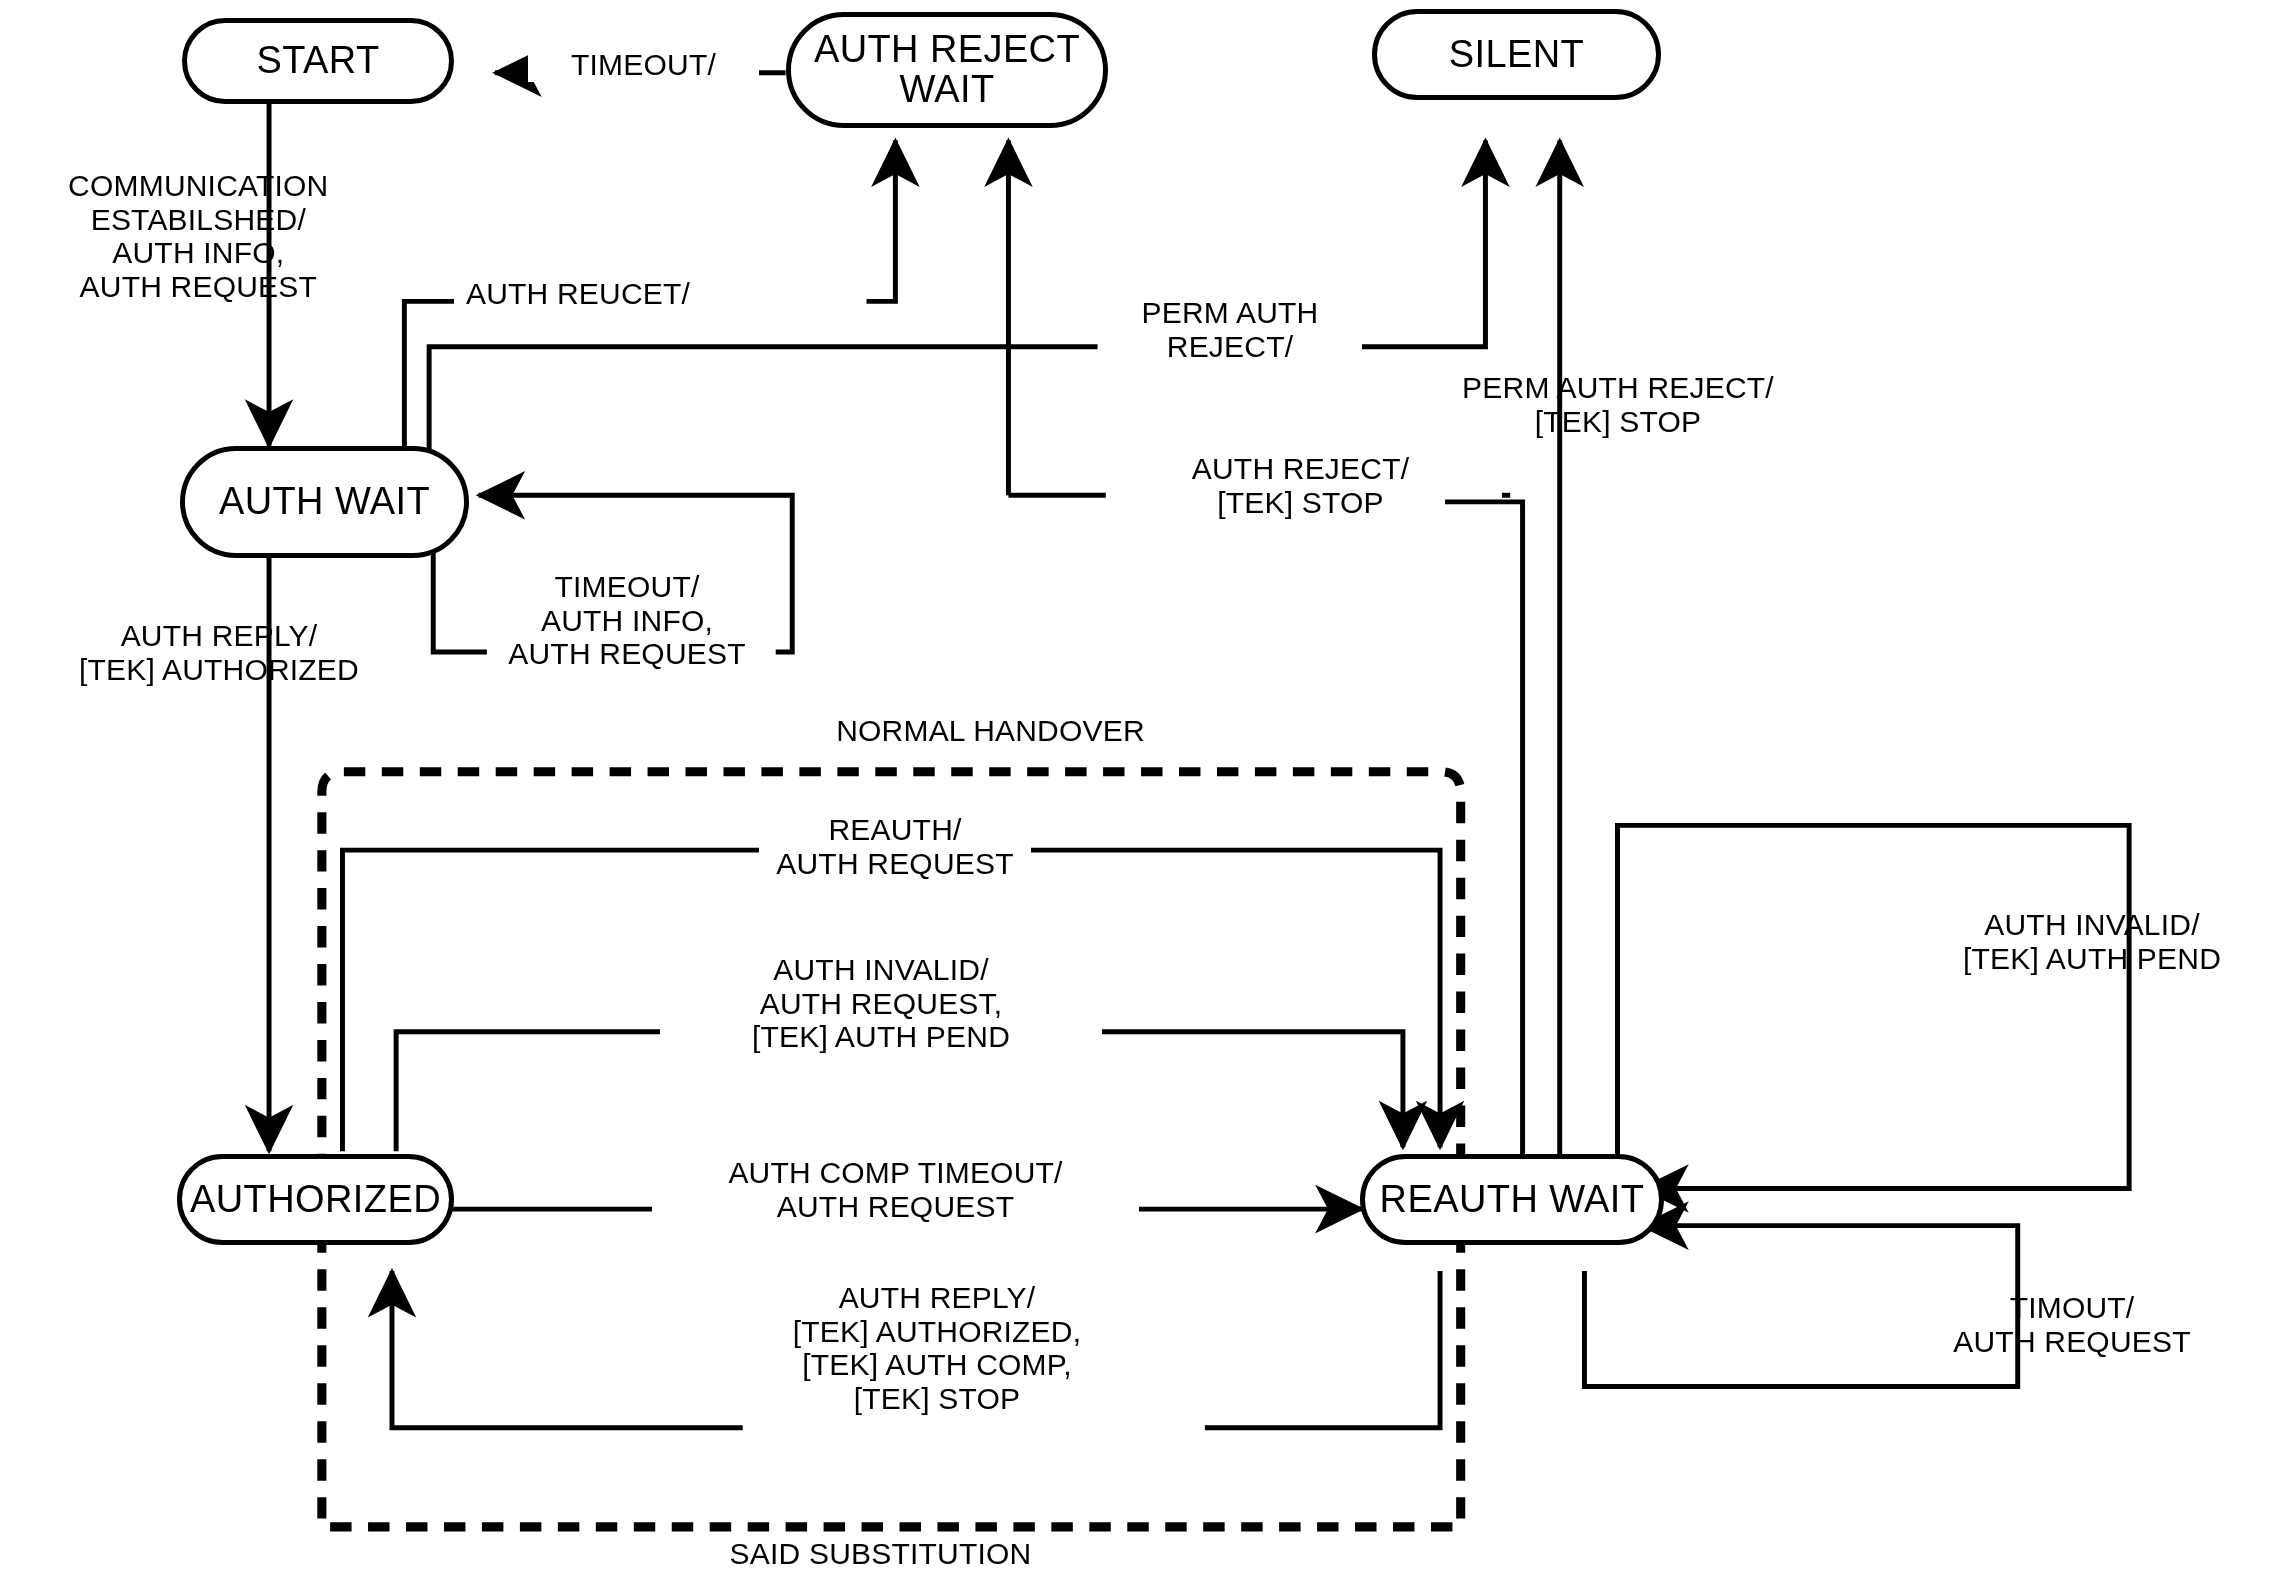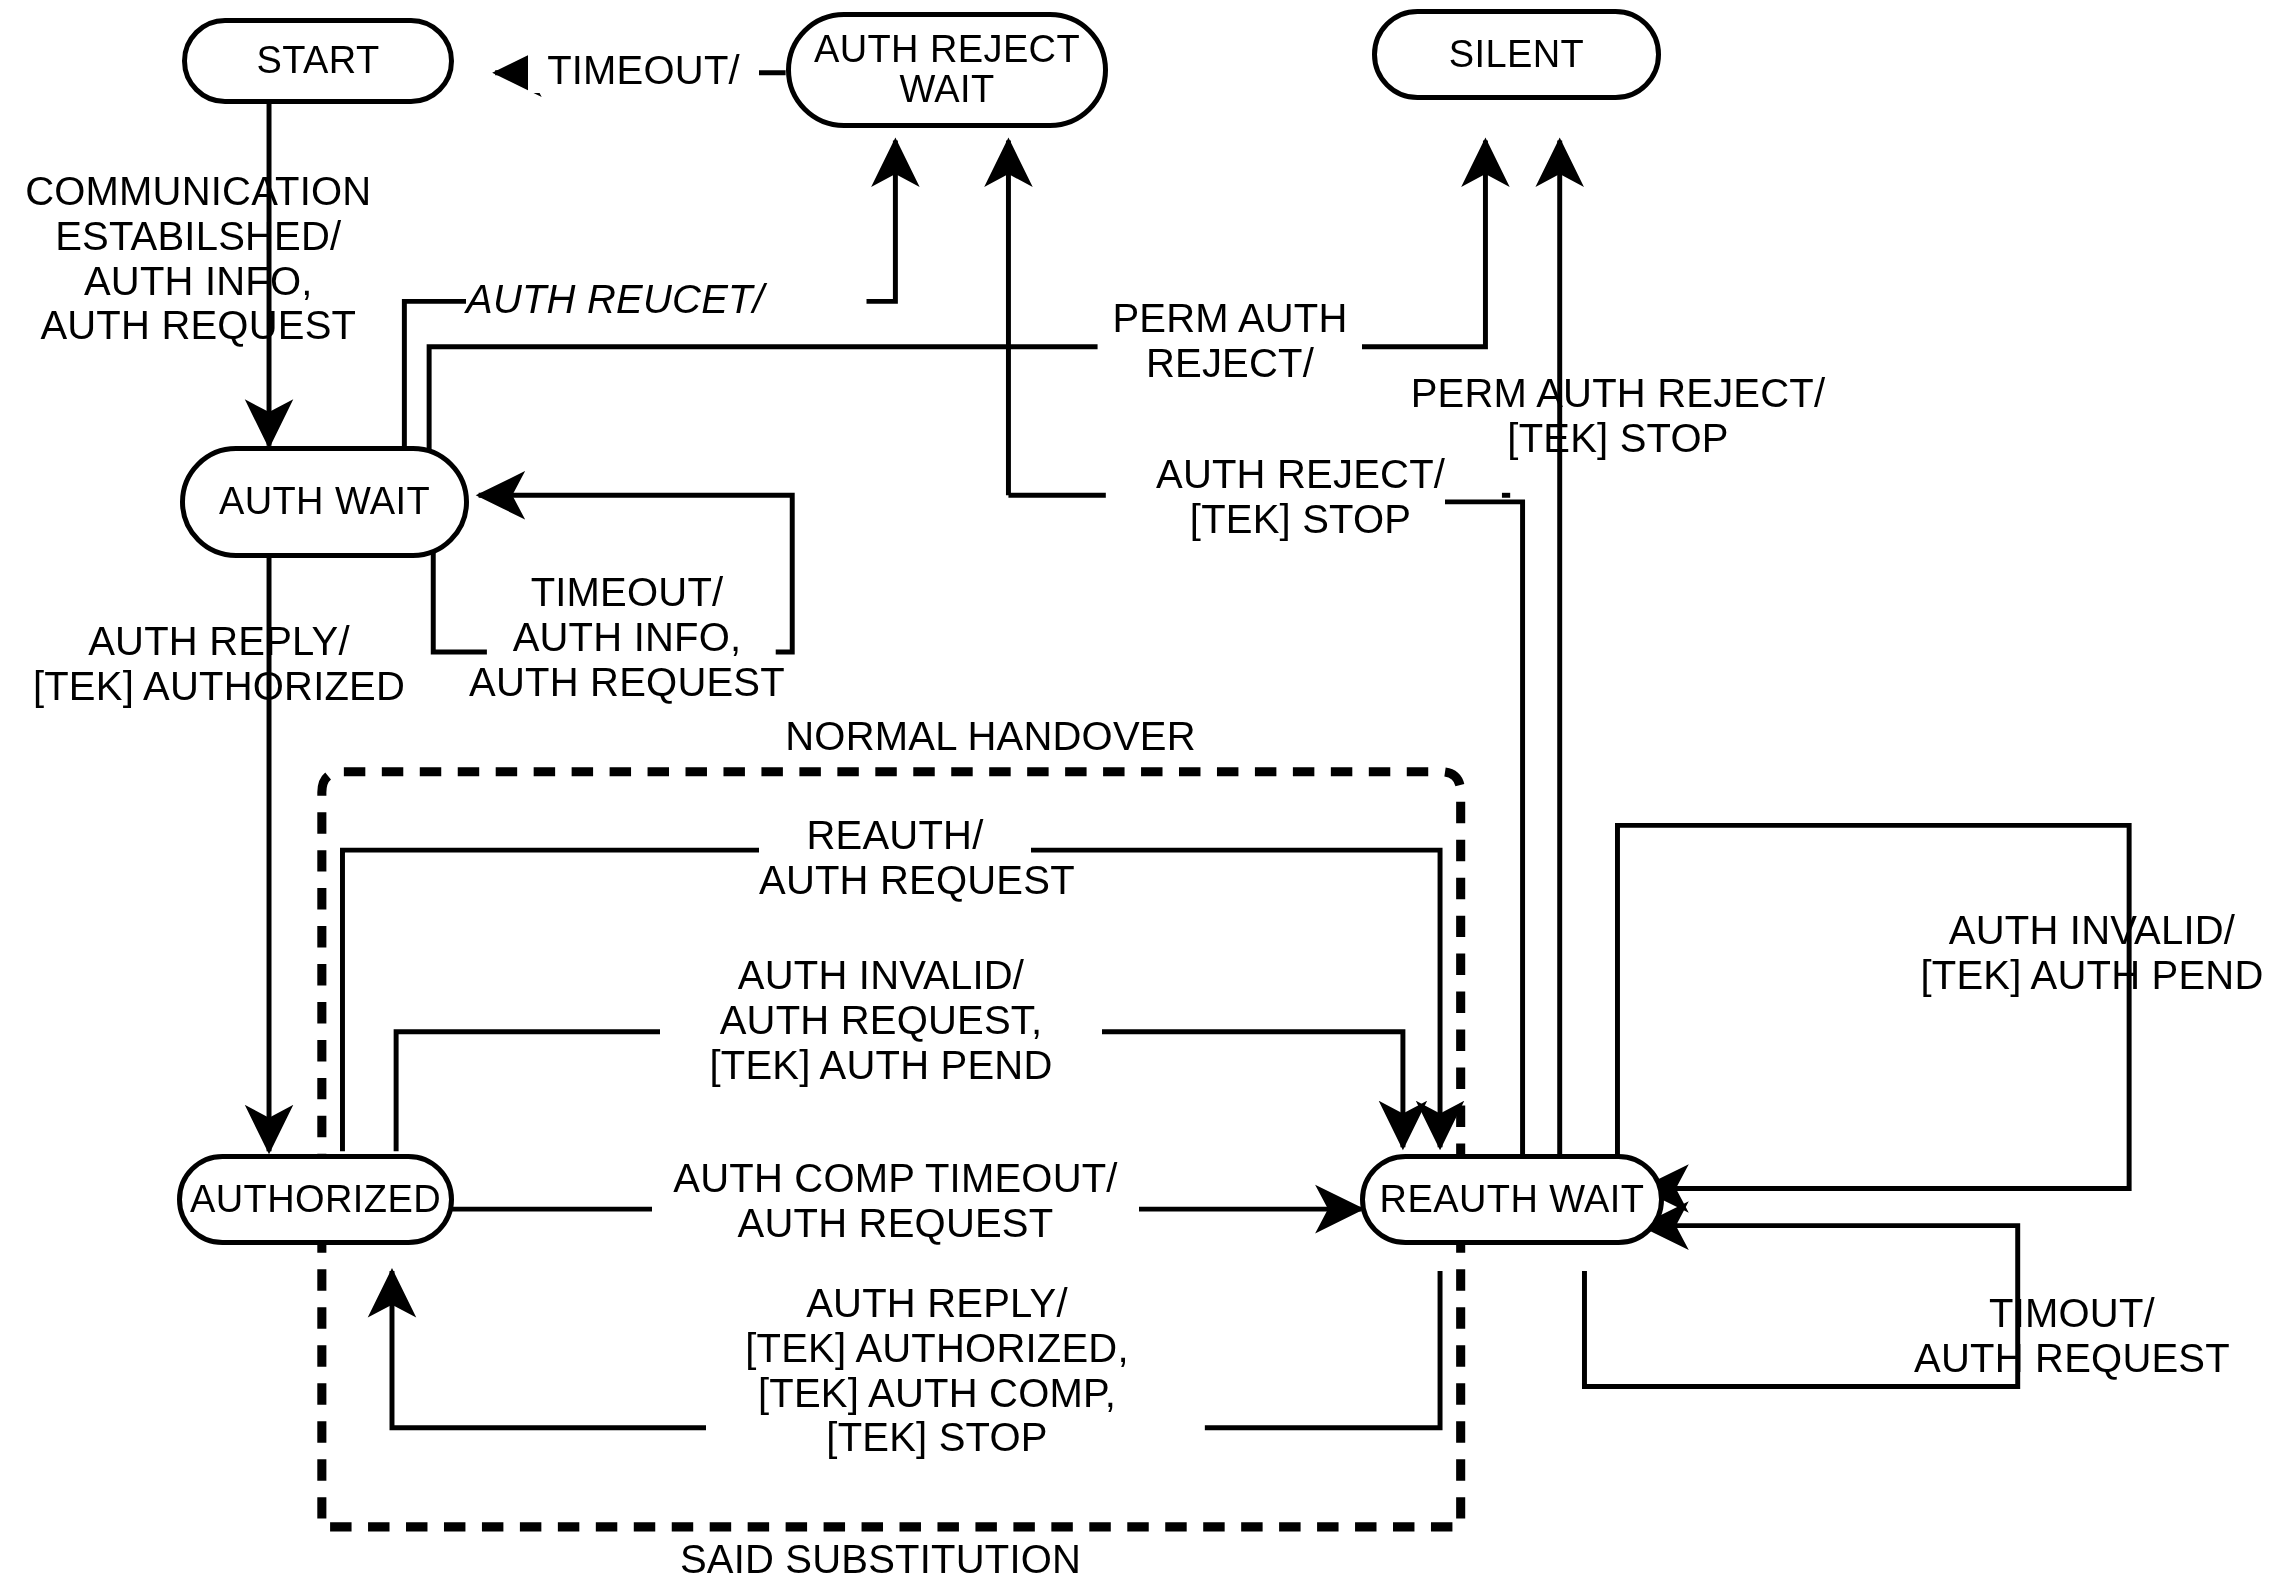--- a/index.html
+++ b/index.html
@@ -35,21 +35,21 @@
     text-align: center;
     line-height: 1.05;
     font-size: 38px;
     letter-spacing: 0.4px;
     z-index: 3;
   }
   .lbl {
     position: absolute;
     text-align: center;
     line-height: 1.12;
-    font-size: 40px;
+    font-size: 30px;
     letter-spacing: 0.2px;
     white-space: pre;
     background: #fff;
     z-index: 2;
   }
   .lbl.nobg { background: transparent; }
 </style>
 </head>
 <body>
 
@@ -134,21 +134,21 @@
     <span>REAUTH WAIT</span>
   </div>
 
   <div class="lbl" style="left:528px; top:48px; width:231px;">TIMEOUT/</div>
 
   <div class="lbl nobg" style="left:8.3px; top:169px; width:380px; text-align:center;">COMMUNICATION
 ESTABILSHED/
 AUTH INFO,
 AUTH REQUEST</div>
 
-  <div class="lbl" style="left:466px; top:277px; width:248px;font-style:italic;">AUTH REUCET/</div>
+  <div class="lbl" style="left:454px; top:277px; width:248px;">AUTH REUCET/</div>
 
   <div class="lbl" style="left:1098px; top:296px; width:264px;">PERM AUTH
 REJECT/</div>
 
   <div class="lbl nobg" style="left:1395px; top:371px; width:446px;">PERM AUTH REJECT/
 [TEK] STOP</div>
 
   <div class="lbl" style="left:1118px; top:452px; width:289px;margin-left:38px;">AUTH REJECT/
 [TEK] STOP</div>
 

